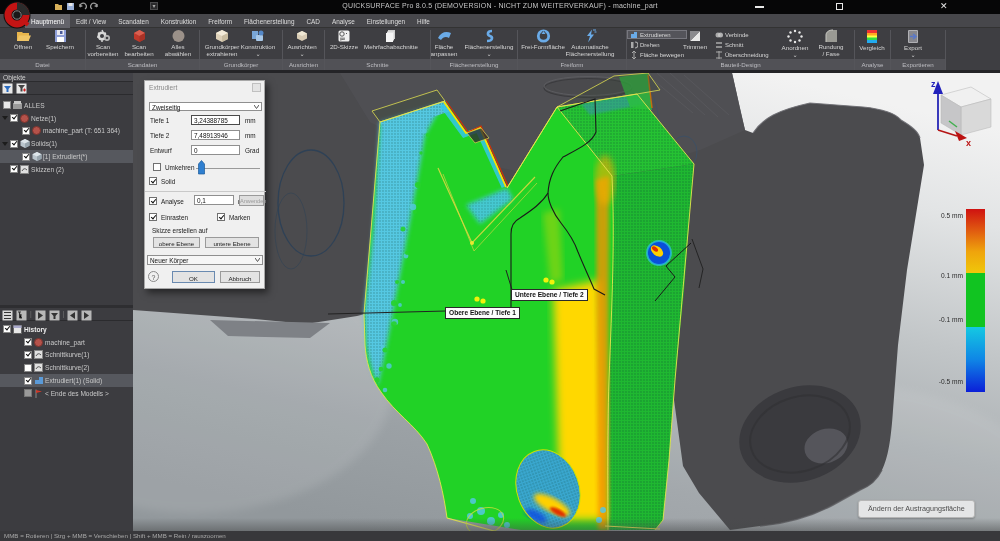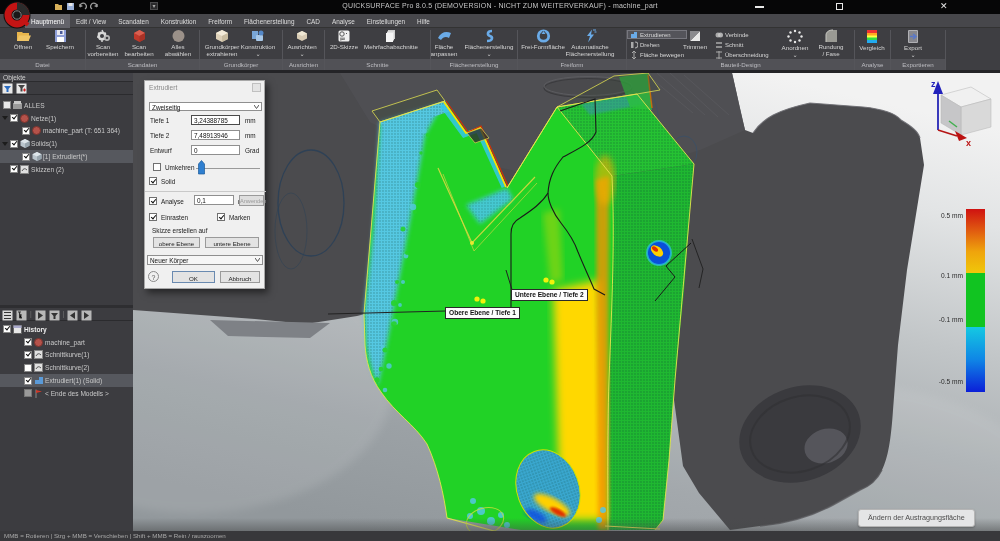--- a/index.html
+++ b/index.html
@@ -592,21 +592,21 @@
       <div class="dbtn" style="left:60px;top:156px;width:54px;height:11px;padding-top:2px;">untere Ebene</div>
       <div class="dfield" style="left:2px;top:174px;width:116px;height:10px;background:#f6f6f6;">Neuer Körper<svg class="chev" viewBox="0 0 5 4">
             <path d="M0,0 L2.5,3.5 L5,0" fill="none" stroke="#555" stroke-width="1"></path>
           </svg></div>
       <div style="position:absolute;left:3px;top:190px;width:11px;height:11px;border:1px solid #8a8a8a;border-radius:50%;text-align:center;font-size:7px;color:#555;line-height:11px;">?</div>
       <div class="dbtn" style="left:27px;top:190px;width:43px;height:12px;padding-top:2.5px;border-color:#6a8ab0;">OK</div>
       <div class="dbtn" style="left:75px;top:190px;width:40px;height:12px;padding-top:2.5px;">Abbruch</div>
     </div>
     <div class="vp-label" style="left:378px;top:216px;">Untere Ebene / Tiefe 2</div>
     <div class="vp-label" style="left:312px;top:234px;">Obere Ebene / Tiefe 1</div>
-    <div class="tooltip3d" style="left:725px;top:436px;">Ändern der Austragungsfläche</div>
+    <div class="tooltip3d" style="left:725px;top:427px;">Ändern der Austragungsfläche</div>
     <div class="cbar">
         <div class="seg1"></div>
         <div class="seg2"></div>
         <div class="seg3"></div>
       </div>
     <div class="cbl" style="top:139px;right:37px;">0.5 mm</div>
     <div class="cbl" style="top:199px;right:37px;">0.1 mm</div>
     <div class="cbl" style="top:243px;right:37px;">-0.1 mm</div>
     <div class="cbl" style="top:305px;right:37px;">-0.5 mm</div>
   </div>

